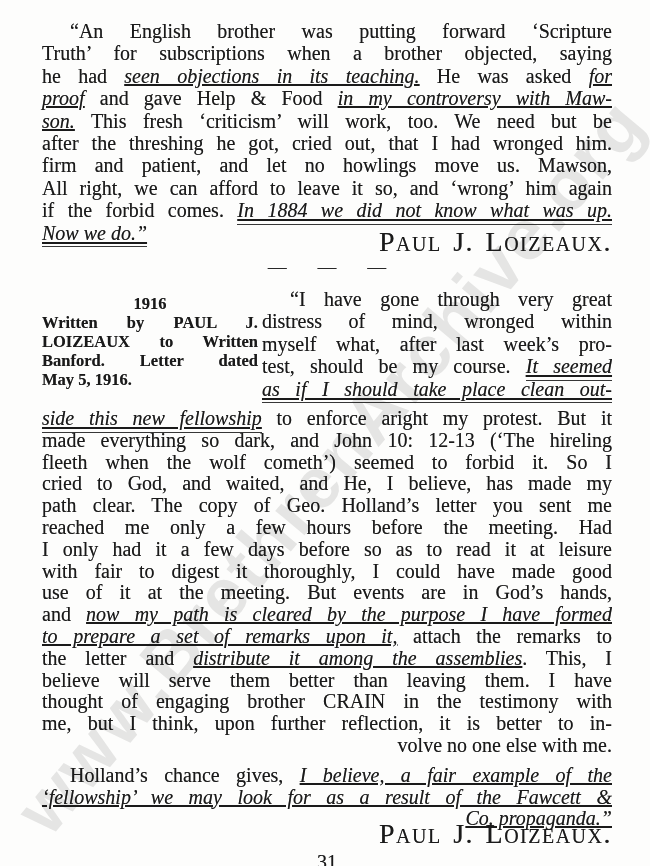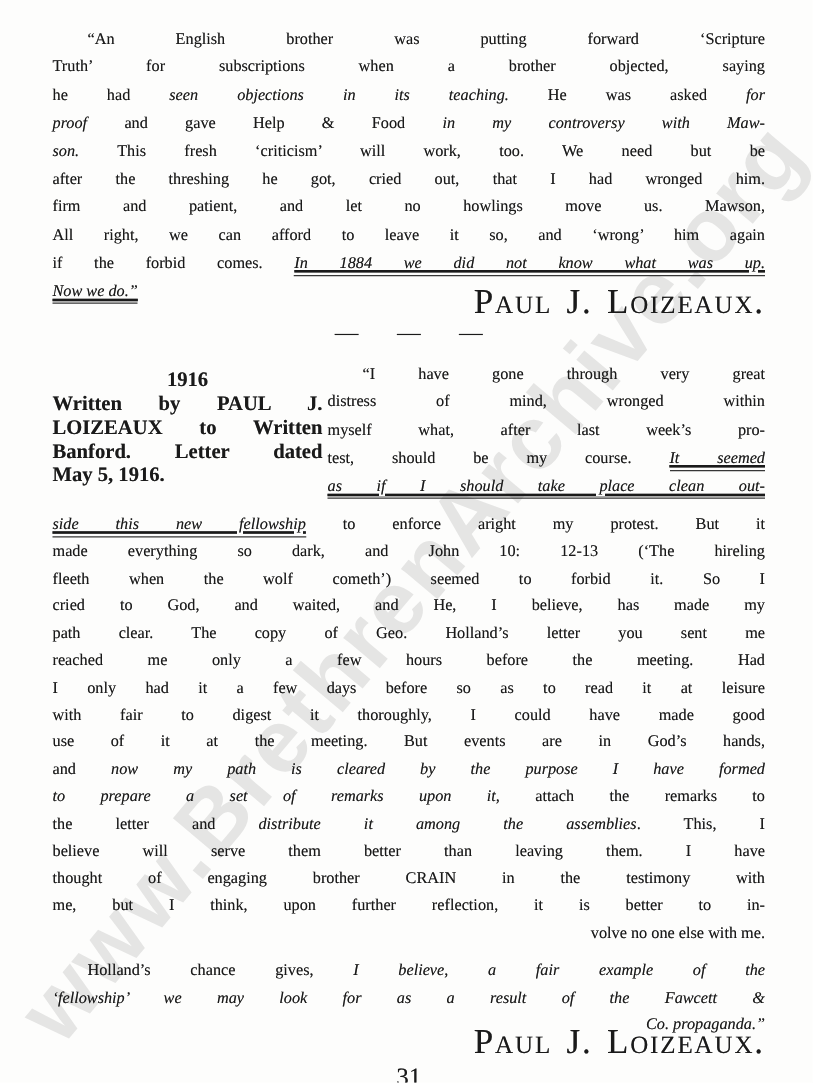--- a/index.html
+++ b/index.html
@@ -11,26 +11,26 @@
   }
   .watermark{
     position:absolute;left:-225px;top:425px;width:1110px;
     transform:rotate(-50deg);transform-origin:center;
     font-family:"Liberation Sans", sans-serif;font-weight:bold;
     font-size:72px;letter-spacing:2px;text-align:center;
     color:rgba(70,70,70,0.13);white-space:nowrap;pointer-events:none;
   }
   .content{position:absolute;left:42px;top:20px;width:570px;}
   .line{
-    font-size:13px;line-height:22.4px;
+    font-size:20px;line-height:22.4px;
     text-shadow:0 0 0.5px rgba(0,0,0,0.5);
   }
   .stretch{text-align:justify;text-align-last:justify;}
   .ind{text-indent:28px;}
-  .it{font-style:italic;}
+  .it{font-style:italic;text-decoration:underline;}
   .ul2{
     text-decoration:underline;text-decoration-thickness:1.5px;text-underline-offset:2px;
     border-bottom:1.6px solid rgba(20,20,20,0.85);padding-bottom:2.5px;
   }
   .sig{
     margin-top:-14px;text-align:right;font-variant:small-caps;
     font-size:28px;line-height:24px;letter-spacing:1.5px;word-spacing:3px;
     text-shadow:0 0 0.5px rgba(0,0,0,0.5);
   }
   .divider{margin-top:2px;text-align:center;font-size:19px;line-height:22px;word-spacing:26px;}

